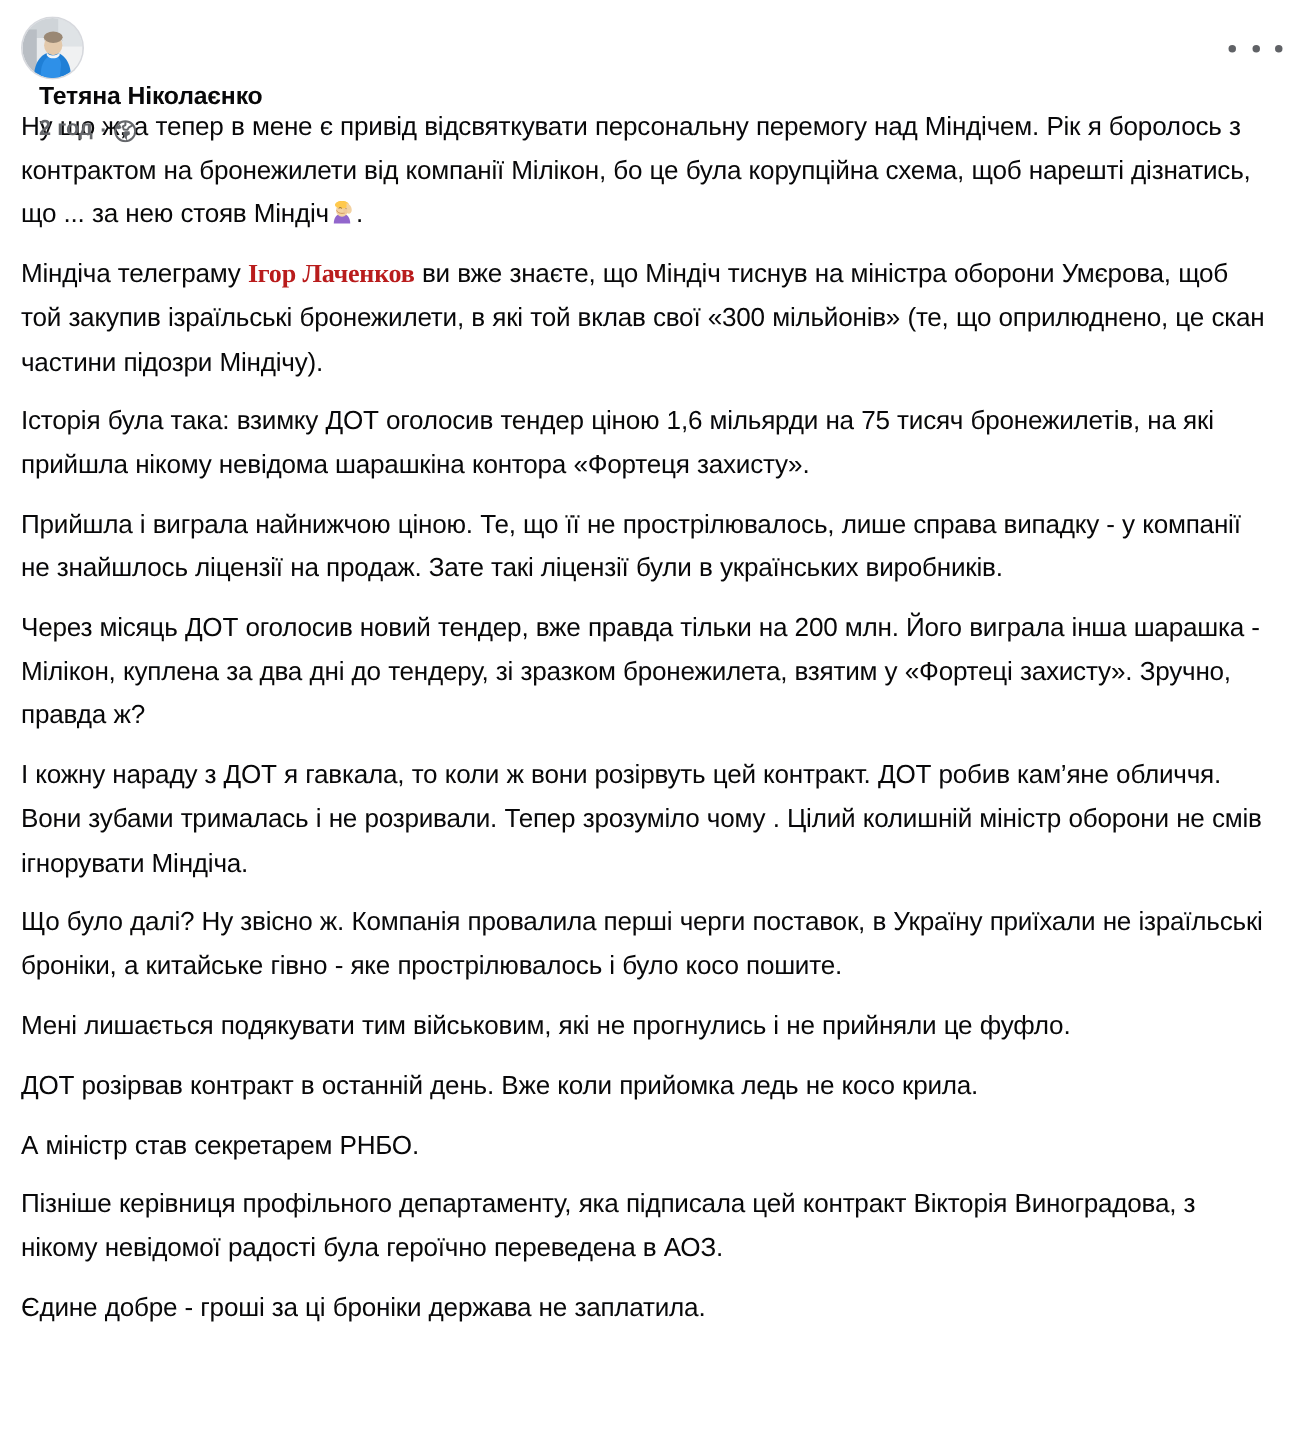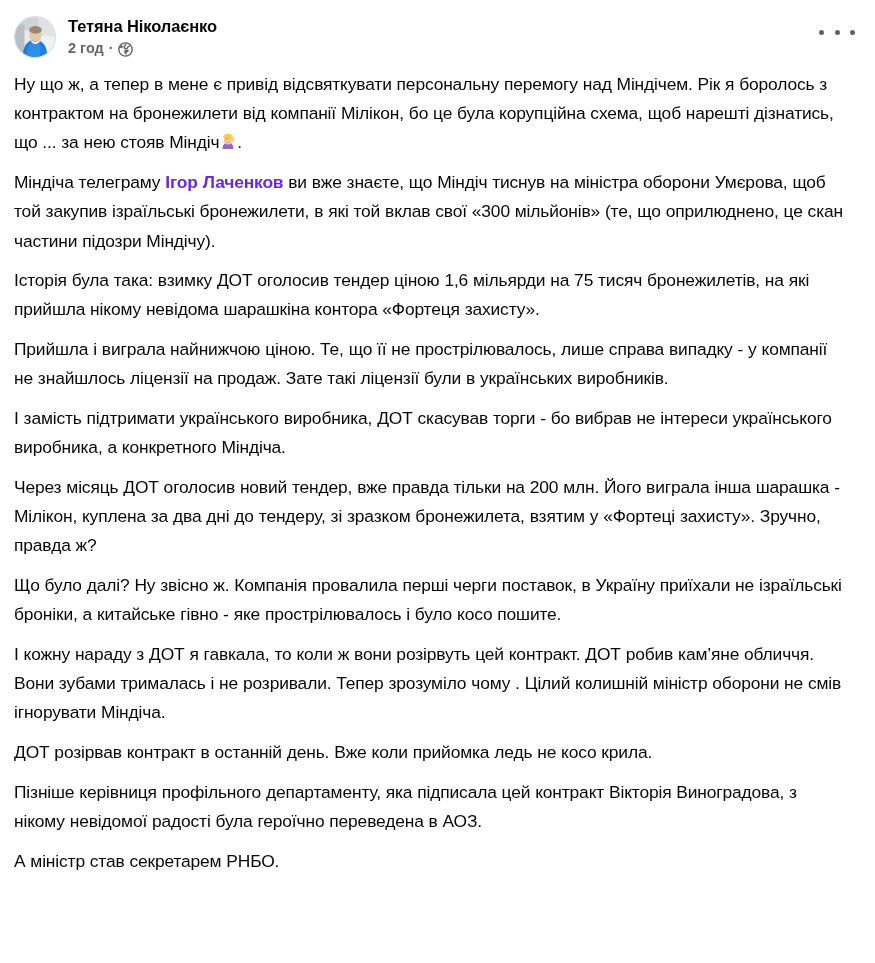--- a/index.html
+++ b/index.html
@@ -20,24 +20,25 @@
   .post {
     width: 875px;
     height: 963px;
     background: #ffffff;
     position: relative;
   }
 
   
   .post-header {
     display: flex;
-    align-items: center;
+    align-items: flex-start;
     padding: 10px 12px 0 14px;
     height: 62px;
     position: relative;
+    flex-direction: column;
   }
   .avatar {
     width: 42px;
     height: 42px;
     border-radius: 50%;
     flex: 0 0 42px;
     margin-top: 1px;
     overflow: hidden;
     position: relative;
     background: #e4e6eb;
@@ -112,24 +113,25 @@
     font-size: 17.4px;
     line-height: 29.2px;
     color: #080809;
     margin: 0 0 10.5px 0;
     letter-spacing: -0.15px;
     word-spacing: 0.2px;
     text-align: left;
   }
   .para:last-child { margin-bottom: 0; }
   .link {
-    color: #6d28d9;
+    color: #b91c1c;
     font-weight: bold;
     text-decoration: none;
     cursor: pointer;
+    font-family: Liberation Serif, serif;
   }
   .emoji {
     display: inline-block;
     width: 18px;
     height: 18px;
     vertical-align: -3px;
     margin: 0 0 0 0;
   }
   .emoji svg { display: block; width: 18px; height: 18px; }
 </style>
@@ -195,22 +197,23 @@
             <ellipse cx="18" cy="7" rx="9.2" ry="5" fill="#ffc94d"></ellipse>
             <path d="M11 15 C12 17.5 15 18.5 18 18.5 C21 18.5 24 17.5 25 15" fill="none" stroke="#c98b53" stroke-width="1.1" stroke-linecap="round"></path>
             <path d="M14 11.5 C15 10.5 16.5 10.5 17.4 11.5" fill="none" stroke="#7a5430" stroke-width="1.2" stroke-linecap="round"></path>
             <path d="M22 13 C23 12 24.5 12 25.4 13" fill="none" stroke="#7a5430" stroke-width="1.2" stroke-linecap="round"></path>
             <path d="M24 5 C28 6 31 9 31 14 C31 17 29 19 27 19 C24 19 23 16 24 13 Z" fill="#f3d2a2"></path>
             <path d="M25 18 C23 19 21 18 20 16 C19 14 20 12 22 12 C24 12 26 14 25 18 Z" fill="#f0c99a"></path>
           </svg></span><span>.</span></p>
       <p class="para"><span>Міндіча телеграму </span><a class="link">Ігор Лаченков</a><span> ви вже знаєте, що Міндіч тиснув на міністра оборони Умєрова, щоб той закупив ізраїльські бронежилети, в які той вклав свої «300 мільйонів» (те, що оприлюднено, це скан частини підозри Міндічу).</span></p>
       <p class="para"><span>Історія була така: взимку ДОТ оголосив тендер ціною 1,6 мільярди на 75 тисяч бронежилетів, на які прийшла нікому невідома шарашкіна контора «Фортеця захисту».</span></p>
       <p class="para"><span>Прийшла і виграла найнижчою ціною. Те, що її не прострілювалось, лише справа випадку - у компанії не знайшлось ліцензії на продаж. Зате такі ліцензії були в українських виробників.</span></p>
-      <p class="para"><span>І замість підтримати українського виробника, ДОТ скасував торги - бо вибрав не інтереси українського виробника, а конкретного Міндіча.</span></p>
       <p class="para"><span>Через місяць ДОТ оголосив новий тендер, вже правда тільки на 200 млн. Його виграла інша шарашка - Мілікон, куплена за два дні до тендеру, зі зразком бронежилета, взятим у «Фортеці захисту». Зручно, правда ж?</span></p>
+      <p class="para"><span>І кожну нараду з ДОТ я гавкала, то коли ж вони розірвуть цей контракт. ДОТ робив кам’яне обличчя. Вони зубами трималась і не розривали. Тепер зрозуміло чому . Цілий колишній міністр оборони не смів ігнорувати Міндіча.</span></p>
       <p class="para"><span>Що було далі? Ну звісно ж. Компанія провалила перші черги поставок, в Україну приїхали не ізраїльські броніки, а китайське гівно - яке прострілювалось і було косо пошите.</span></p>
-      <p class="para"><span>І кожну нараду з ДОТ я гавкала, то коли ж вони розірвуть цей контракт. ДОТ робив кам’яне обличчя. Вони зубами трималась і не розривали. Тепер зрозуміло чому . Цілий колишній міністр оборони не смів ігнорувати Міндіча.</span></p>
+      <p class="para"><span>Мені лишається подякувати тим військовим, які не прогнулись і не прийняли це фуфло.</span></p>
       <p class="para"><span>ДОТ розірвав контракт в останній день. Вже коли прийомка ледь не косо крила.</span></p>
+      <p class="para"><span>А міністр став секретарем РНБО.</span></p>
       <p class="para"><span>Пізніше керівниця профільного департаменту, яка підписала цей контракт Вікторія Виноградова, з нікому невідомої радості була героїчно переведена в АОЗ.</span></p>
-      <p class="para"><span>А міністр став секретарем РНБО.</span></p>
+      <p class="para"><span>Єдине добре - гроші за ці броніки держава не заплатила.</span></p>
     </div>
 
 </div>
 
 </body></html>

